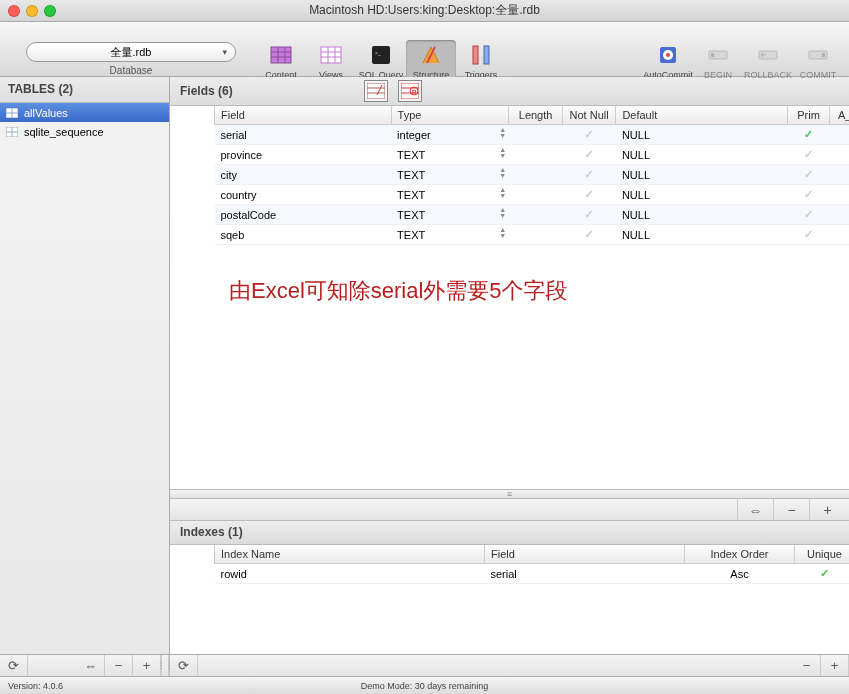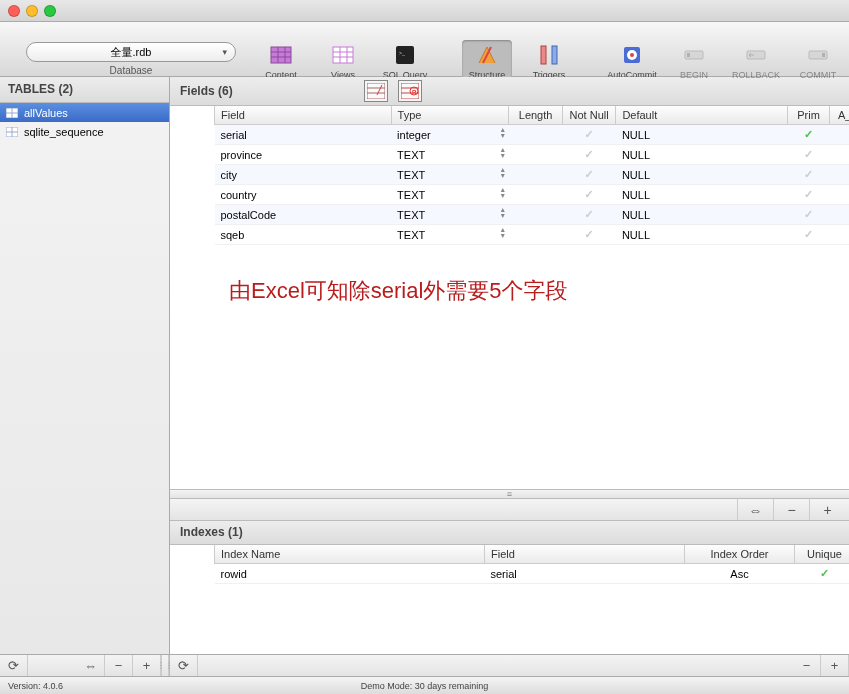--- a/index.html
+++ b/index.html
@@ -7,23 +7,23 @@
 .titlebar { height: 22px; background: linear-gradient(#e8e8e8,#d4d4d4); display: flex; align-items: center; padding: 0 8px; border-bottom: 1px solid #aaa; position: relative; }
 .traffic { display: flex; gap: 6px; }
 .tlight { width: 12px; height: 12px; border-radius: 50%; border: 0.5px solid rgba(0,0,0,.2); }
 .red{background:#ff5f57}.yellow{background:#ffbd2e}.green{background:#28c940}
 .titlebar-title { position: absolute; left: 0; right: 0; text-align: center; font-size: 12px; color: #333; pointer-events:none;}
 .toolbar { height: 55px; background: linear-gradient(#f7f7f7,#d8d8d8); border-bottom: 1px solid #aaa; display: flex; align-items: flex-start; padding: 16px 6px; gap:0; }
 .tb-db { display:flex; flex-direction:column; align-items:center; width:250px; padding-top:4px;}
 .db-combo { width: 210px; height: 20px; background: linear-gradient(#fff,#ededed); border:1px solid #999; border-radius: 10px; font-size:11px; display:flex; align-items:center; justify-content:center; position:relative;}
 .db-combo::after{content:"▾"; position:absolute; right:8px; font-size:9px; color:#555;}
 .db-label { font-size:10px; color:#555; margin-top:3px;}
-.tb-group { display:flex; gap:12px; align-items:center; padding-top:2px;}
+.tb-group { display:flex; gap:0; align-items:center; padding-top:2px;}
 .tb-btn { width:50px; display:flex; flex-direction:column; align-items:center; gap:2px; padding:2px 2px; border-radius:4px;}
-.tb-btn.active{background:#bcbcbc; box-shadow: inset 0 1px 2px rgba(0,0,0,.3); margin-left: 20px;}
+.tb-btn.active{background:#bcbcbc; box-shadow: inset 0 1px 2px rgba(0,0,0,.3);}
 .tb-btn.disabled{opacity:.55;}
 .tb-icon{width:26px;height:26px;display:flex;align-items:center;justify-content:center;}
 .tb-lbl{font-size:9px;color:#444;}
 .spacer{flex:1;}
 .main { flex:1; display:flex; overflow:hidden;}
 .sidebar { width:170px; background: linear-gradient(#f3f3f3,#e8e8e8); border-right:1px solid #aaa; display:flex; flex-direction:column;}
 .sb-head { height:26px; padding:5px 8px; font-size:12px; font-weight:bold; color:#444; background:linear-gradient(#ededed,#dcdcdc); border-bottom:1px solid #bbb;}
 .sb-list{flex:1;}
 .sb-item{display:flex;align-items:center;gap:6px;height:19px;padding:0 6px;font-size:11px;}
 .sb-item.sel{background:linear-gradient(#5b8fe0,#3a6bc8);color:#fff;}
@@ -67,20 +67,21 @@
 </style>
 </head>
 <body>
 
 <div class="titlebar">
   <div class="traffic">
     <div class="tlight red"></div>
     <div class="tlight yellow"></div>
     <div class="tlight green"></div>
   </div>
+  <div class="titlebar-title">Macintosh HD:Users:king:Desktop:全量.rdb</div>
 </div>
 
 <div class="toolbar">
   <div class="tb-db">
     <div class="db-combo">
         <span>全量.rdb</span>
       </div>
     <div class="db-label">Database</div>
   </div>
   <div class="tb-group">

